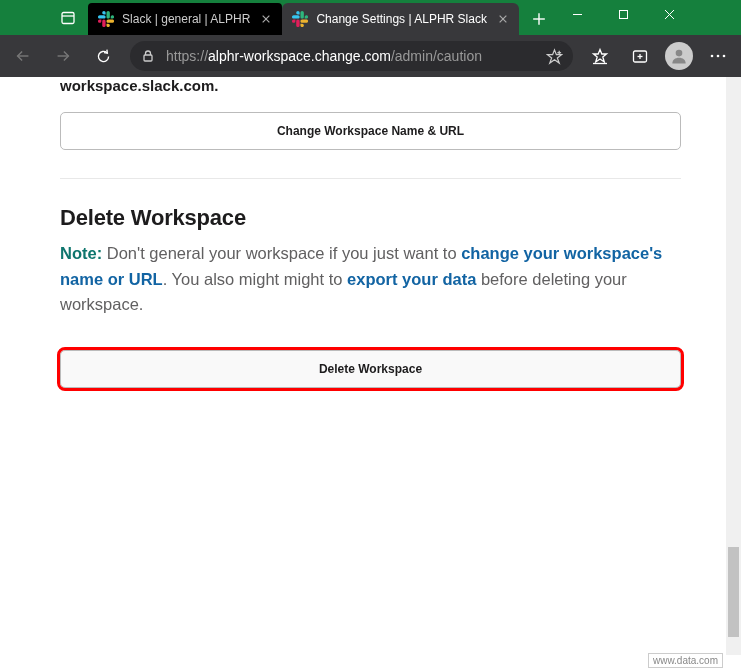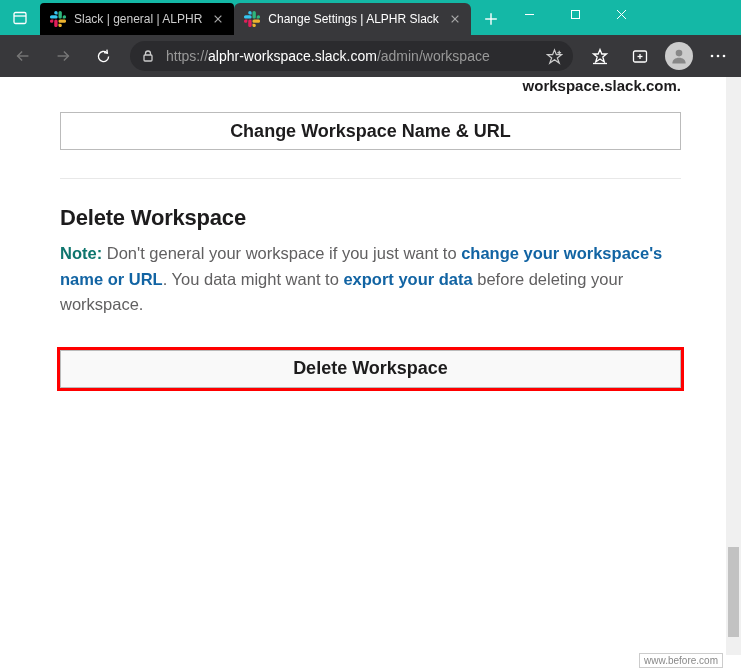--- a/index.html
+++ b/index.html
@@ -1,18 +1,18 @@
 <!DOCTYPE html>
 <html><head>
   <meta charset="utf-8">
   <style>
     * { margin: 0; padding: 0; box-sizing: border-box; }
     body { font-family: -apple-system, BlinkMacSystemFont, "Segoe UI", Helvetica, Arial, sans-serif; background: #fff; width: 741px; height: 670px; overflow: hidden; position: relative; }
     
-    .titlebar { background: #14b8a6; height: 35px; display: flex; align-items: center; justify-content: flex-start; }
+    .titlebar { background: #15803d; height: 35px; display: flex; align-items: center; justify-content: center; }
     .titlebar-left { display: flex; align-items: center; height: 100%; }
     .tab-mgr-btn { width: 40px; height: 35px; display: flex; align-items: center; justify-content: center; color: #fff; }
     .tab-mgr-btn svg { width: 16px; height: 16px; }
     .tabs { display: flex; height: 35px; align-items: flex-end; }
     .tab { height: 32px; display: flex; align-items: center; padding: 0 8px 0 10px; color: #ccc; font-size: 12px; gap: 8px; min-width: 115px; max-width: 245px; position: relative; }
     .tab.inactive { background: #000; margin-bottom: 0; border-radius: 4px 4px 0 0; }
     .tab.active { background: #38383b; color: #fff; border-radius: 6px 6px 0 0; }
     .tab-favicon { width: 16px; height: 16px; flex-shrink: 0; }
     .tab-title { flex: 1; white-space: nowrap; overflow: hidden; text-overflow: ellipsis; font-size: 12px; }
     .tab-close { width: 16px; height: 16px; display: flex; align-items: center; justify-content: center; color: #aaa; flex-shrink: 0; }
@@ -27,23 +27,23 @@
     .addr-bar { flex: 1; height: 30px; background: #2b2b2e; border-radius: 15px; display: flex; align-items: center; padding: 0 10px; gap: 10px; margin: 0 6px; }
     .addr-lock { color: #ccc; width: 16px; display: flex; align-items: center; justify-content: center; }
     .addr-text { flex: 1; color: #fff; font-size: 14px; white-space: nowrap; overflow: hidden; }
     .addr-text .dim { color: #999; }
     .addr-star { color: #ccc; width: 18px; display: flex; align-items: center; justify-content: center; }
     .profile { width: 28px; height: 28px; border-radius: 50%; background: #ccc; display: flex; align-items: center; justify-content: center; margin: 0 4px; }
     .profile svg { width: 20px; height: 20px; fill: #888; }
     
     .page { background: #fff; height: calc(670px - 77px); overflow-y: auto; position: relative; }
     .page-inner { padding: 0 60px 40px 60px; }
-    .partial-url { font-size: 15px; color: #1d1c1d; font-weight: 700; padding: 0 0 18px 0; text-align: right; }
-    
-    .wide-btn { display: block; width: 100%; height: 38px; border: 1px solid #bbb; border-radius: 0; background: #fff; font-size: 18px; font-weight: 700; color: #1d1c1d; cursor: pointer; }
+    .partial-url { font-size: 15px; color: #1d1c1d; font-weight: 700; padding: 0 0 18px 0; }
+    
+    .wide-btn { display: block; width: 100%; height: 38px; border: 1px solid #bbb; border-radius: 5px; background: #fff; font-size: 12px; font-weight: 700; color: #1d1c1d; cursor: pointer; }
     .wide-btn.highlighted { outline: 3px solid #ff0000; outline-offset: 0; background: #f9f9f9; }
     
     hr.sep { border: none; border-top: 1px solid #e8e8e8; margin: 28px 0 26px 0; }
     
     h2.section-title { font-size: 22px; font-weight: 900; color: #1d1c1d; margin-bottom: 10px; letter-spacing: -0.2px; }
     p.body-text { font-size: 16.5px; line-height: 1.55; color: #616061; margin-bottom: 14px; }
     p.body-text strong { color: #0f766e; font-weight: 700; }
     a.link { color: #1264a3; text-decoration: none; }
     a.link.bold { font-weight: 700; }
     
@@ -153,21 +153,21 @@
         <polyline points="14,2 14.5,6 10.5,5.5"></polyline>
       </svg>
     </div>
   <div class="addr-bar">
     <span class="addr-lock">
         <svg viewBox="0 0 14 14" width="14" height="14" stroke="currentColor" fill="none" stroke-width="1.3">
           <rect x="3" y="6" width="8" height="6" rx="1"></rect>
           <path d="M4.5 6V4.5a2.5 2.5 0 0 1 5 0V6"></path>
         </svg>
       </span>
-    <span class="addr-text"><span class="dim">https://</span><span>alphr-workspace.slack.com</span><span class="dim">/admin/workspace</span></span>
+    <span class="addr-text"><span class="dim">https://</span><span>alphr-workspace.change.com</span><span class="dim">/admin/caution</span></span>
     <span class="addr-star">
         <svg viewBox="0 0 18 18" width="17" height="17" stroke="currentColor" fill="none" stroke-width="1.3">
           <polygon points="9,2 11,7 16.5,7 12,10.5 14,16 9,12.5 4,16 6,10.5 1.5,7 7,7"></polygon>
           <line x1="14" y1="3" x2="14" y2="7" stroke-width="1.3"></line>
           <line x1="12" y1="5" x2="16" y2="5" stroke-width="1.3"></line>
         </svg>
       </span>
   </div>
   <div class="tb-btn">
       <svg viewBox="0 0 18 18" width="18" height="18" stroke="currentColor" fill="none" stroke-width="1.3">
@@ -203,27 +203,27 @@
       <p class="partial-url"><span>workspace.slack.com</span>.</p>
 
       <button class="wide-btn">Change Workspace Name &amp; URL</button>
 
       <hr class="sep">
 
       <h2 class="section-title">Delete Workspace</h2>
 
 
       <p class="body-text">
-        <strong>Note:</strong><span> Don't general your workspace if you just want to </span><a href="#" class="link bold">change your workspace's name or URL</a><span>. You data might want to </span><a href="#" class="link bold">export your data</a><span> before deleting your workspace.</span>
+        <strong>Note:</strong><span> Don't general your workspace if you just want to </span><a href="#" class="link bold">change your workspace's name or URL</a><span>. You also might might to </span><a href="#" class="link bold">export your data</a><span> before deleting your workspace.</span>
       </p>
 
       <div class="btn-wrap">
         <button class="wide-btn highlighted">Delete Workspace</button>
       </div>
     </div>
   </div>
 </div>
 
 <div class="scrollbar-track">
   <div class="scrollbar-thumb"></div>
 </div>
 
-<div class="watermark">www.before.com</div>
+<div class="watermark">www.data.com</div>
 
 </body></html>

